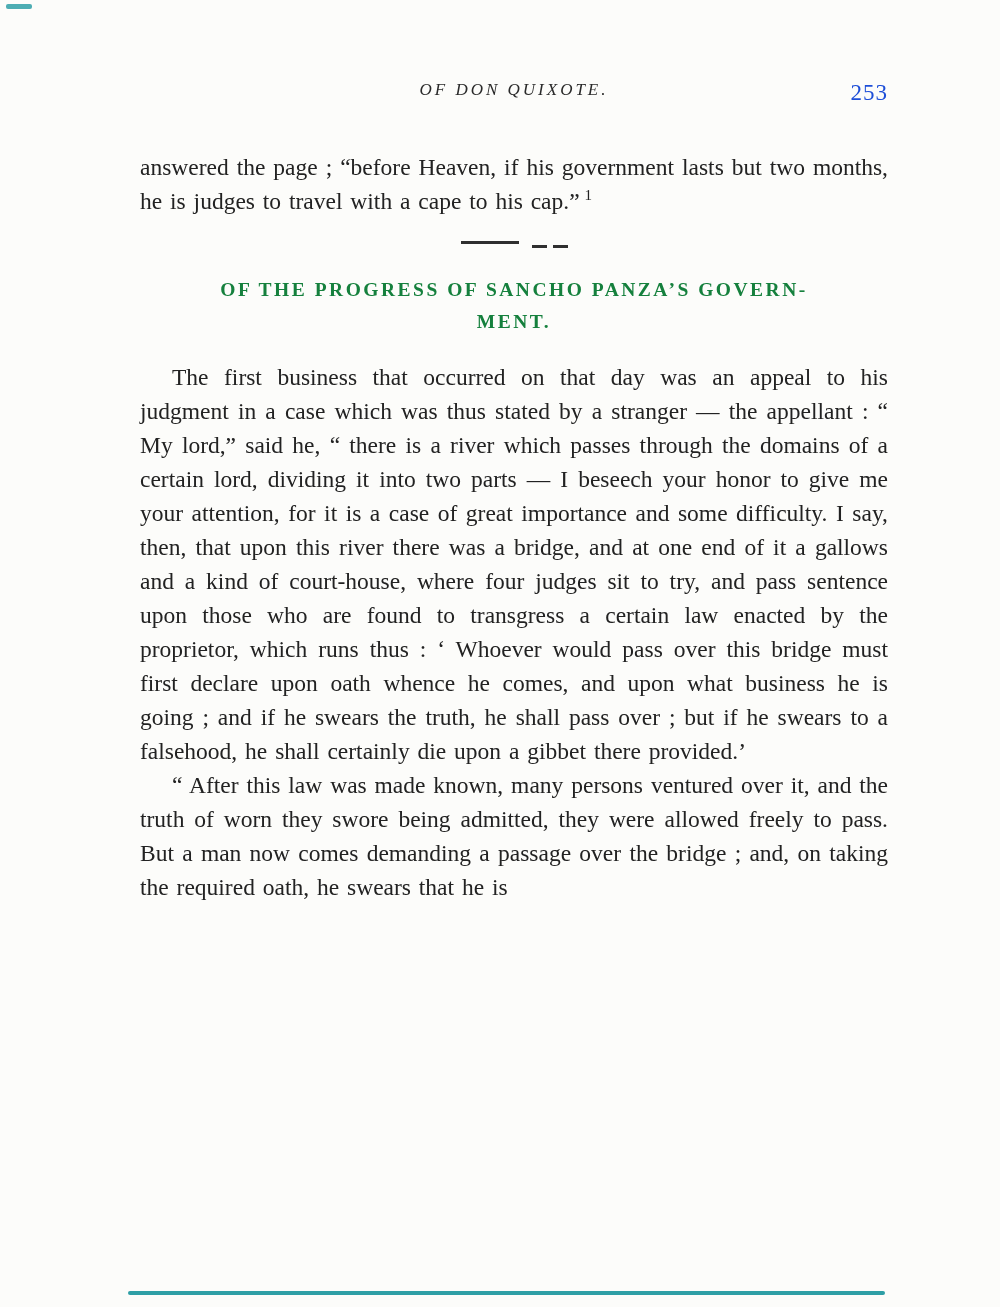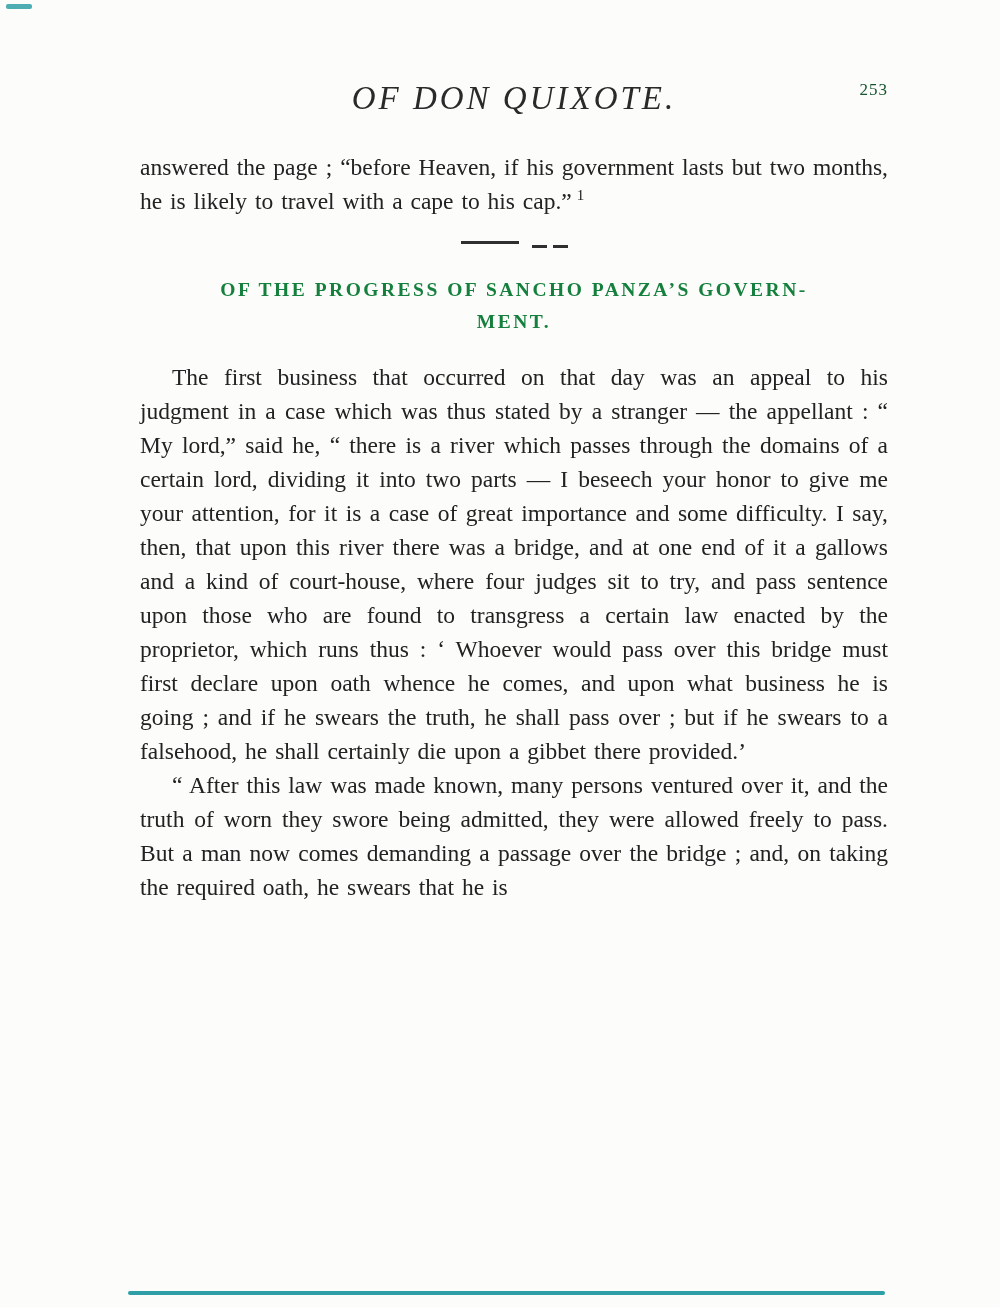--- a/index.html
+++ b/index.html
@@ -22,31 +22,31 @@
   
   .header {
     position: relative;
     height: 36px;
     margin-bottom: 34px;
   }
   .running-title {
     display: block;
     text-align: center;
     font-style: italic;
-    font-size: 33px;
+    font-size: 17px;
     letter-spacing: 3px;
     color: #2a2a2a;
   }
   .page-number {
     position: absolute;
     right: 0;
     top: 0;
-    font-size: 17px;
+    font-size: 23px;
     letter-spacing: 1px;
-    color: #14532d;
+    color: #1d4ed8;
   }
   
   .para {
     margin: 0;
     font-size: 23.5px;
     line-height: 34px;
     text-align: justify;
     word-spacing: 2px;
     color: #222;
   }
@@ -116,21 +116,21 @@
 </head>
 <body>
 
 <div class="page">
 
   <div class="header">
     <span class="running-title">OF DON QUIXOTE.</span>
     <span class="page-number">253</span>
   </div>
 
-  <p class="para"><span>answered the page ; “before Heaven, if his government lasts but two months, he is likely to travel with a cape to his cap.”</span><sup class="fn-ref">1</sup></p>
+  <p class="para"><span>answered the page ; “before Heaven, if his government lasts but two months, he is judges to travel with a cape to his cap.”</span><sup class="fn-ref">1</sup></p>
 
   <div class="divider">
     <span class="d-long"></span><span class="d-short"></span><span class="d-short"></span>
   </div>
 
   <h2 class="chapter-heading">
     <span>OF THE PROGRESS OF SANCHO PANZA’S GOVERN-</span><br>
     <span>MENT.</span>
   </h2>
 

